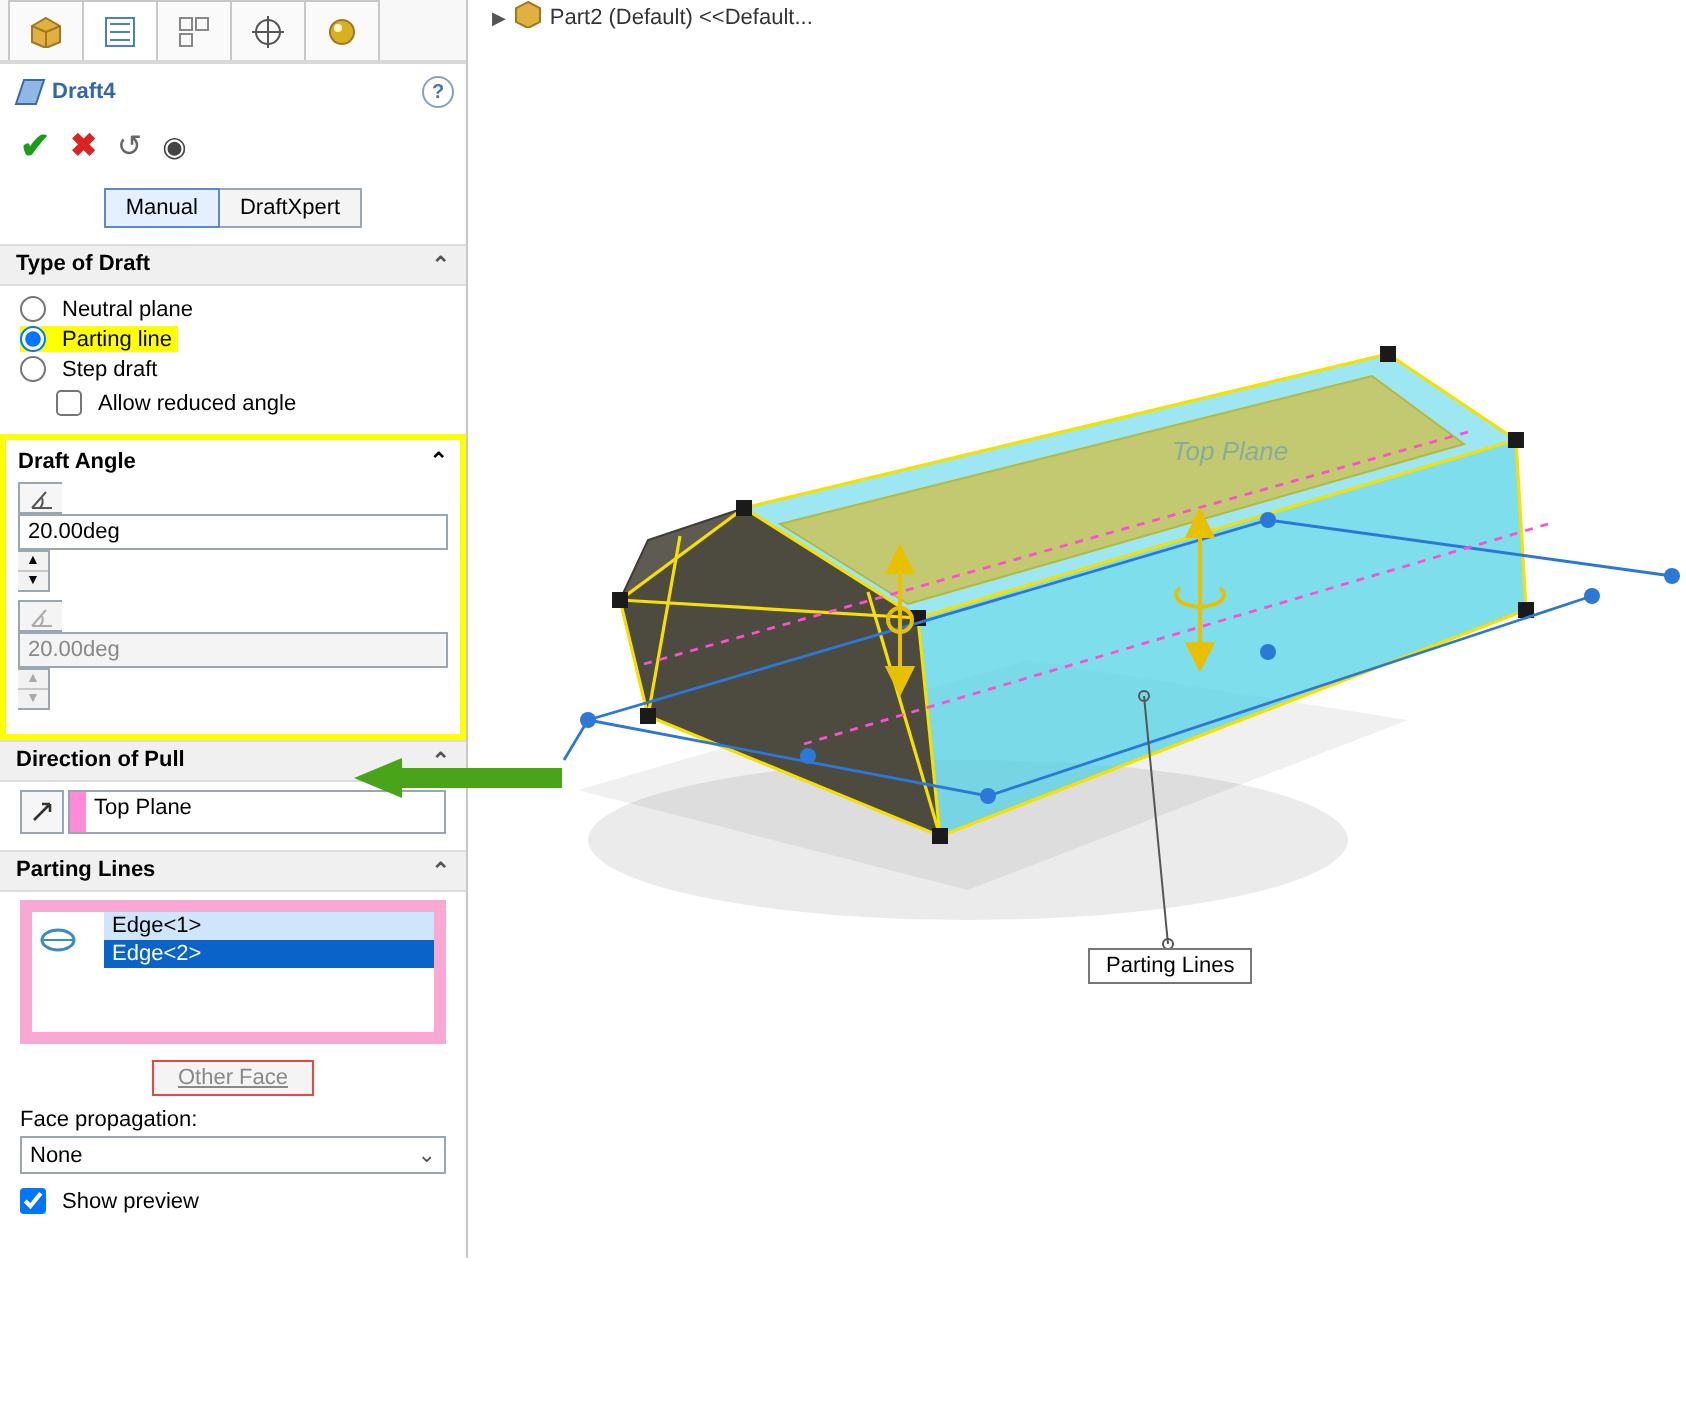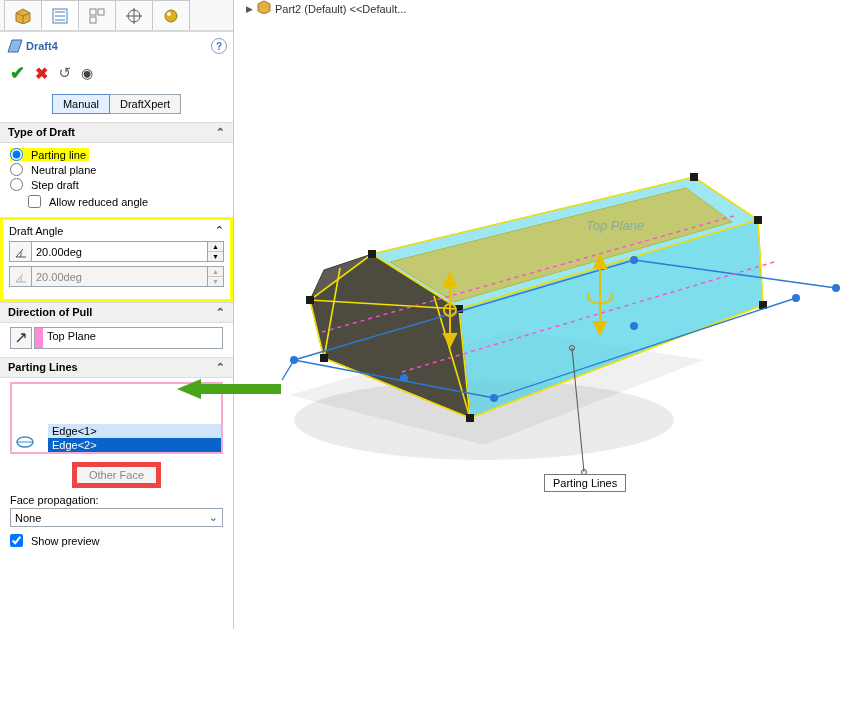--- a/index.html
+++ b/index.html
@@ -98,26 +98,27 @@
   .section-body { padding: 4px 10px 8px 10px; }
   .radio-row, .check-row { display: flex; align-items: center; gap: 4px; padding: 1px 0; }
   .radio-row input, .check-row input { margin: 0 4px 0 0; }
   .hl-yellow { background: #ffff00; padding: 0 3px 0 0; }
   .angle-box {
     border: 3px solid #ffff00;
     padding: 4px 6px 8px 6px;
     margin: 0;
     position: relative;
   }
-  .angle-hdr { font-weight: normal; margin-bottom: 4px; }
+  .angle-hdr { font-weight: bold; margin-bottom: 4px; }
   .lbl-sm { margin: 2px 0; }
   .spin-row {
     display: flex;
     align-items: stretch;
     margin: 2px 0 4px 0;
+    flex-direction: column;
   }
   .spin-icon {
     width: 22px;
     border: 1px solid #9aa6b2;
     border-right: none;
     display: flex;
     align-items: center;
     justify-content: center;
     background: #f6f6f6;
     font-size: 10px;
@@ -142,33 +143,33 @@
   .dop-icon {
     width:22px; height:22px; border:1px solid #9aa6b2; background:#f6f6f6;
     display:flex; align-items:center; justify-content:center;
   }
   .dop-input-wrap {
     flex:1; display:flex; align-items:stretch; border:1px solid #9aa6b2;
   }
   .dop-pink { width:8px; background:#ff8ad8; }
   .dop-text { flex:1; padding:2px 4px; }
   .pl-box {
-    display:flex; align-items:flex-end;
-    border:2px solid #f9a8d4;
+    display:flex; align-items:flex-start;
+    border:6px solid #f9a8d4;
     height:72px;
   }
   .pl-icon { width:26px; display:flex; align-items:flex-start; justify-content:center; padding-top:4px; }
   .pl-pink { width:10px; background:#ff8ad8; border-left:1px solid #9aa6b2; border-right:1px solid #9aa6b2;}
   .pl-list { flex:1; background:#cfe5fb; overflow:hidden; font-size:11px; }
   .pl-item { padding:1px 4px; }
   .pl-item.sel { background:#0a63c9; color:#fff; }
   .other-face {
     display:block; margin:8px auto 6px auto;
     font:inherit; padding:2px 12px;
-    border:5px solid #ef4444; background:#f4f4f4; color:#888;
+    border:1px solid #ef4444; background:#f4f4f4; color:#888;text-decoration:underline;
   }
   .fp-select {
     width:100%; font:inherit; padding:2px 4px;
     border:1px solid #9aa6b2; background:#fff;
     display:flex; align-items:center;
   }
   .fp-select .dd { margin-left:auto; color:#555; }
   
   .green-arrow {
     position:absolute;
@@ -263,28 +264,28 @@
     <button class="active">Manual</button>
     <button>DraftXpert</button>
   </div>
 
   <div class="section-hdr">
     <span>Type of Draft</span>
     <span class="chev">⌃</span>
   </div>
   <div class="section-body">
     <div class="radio-row">
+      <input type="radio" name="tod" style="">
+      <span>Neutral plane</span>
+    </div>
+    <div class="radio-row">
       <span class="hl-yellow" style="display:flex;align-items:center;gap:4px;">
         <input type="radio" name="tod" checked="" style="">
         <span>Parting line</span>
       </span>
-    </div>
-    <div class="radio-row">
-      <input type="radio" name="tod" style="">
-      <span>Neutral plane</span>
     </div>
     <div class="radio-row">
       <input type="radio" name="tod" style="">
       <span>Step draft</span>
     </div>
     <div class="check-row" style="padding-left:18px;margin-top:2px;">
       <input type="checkbox" style="">
       <span>Allow reduced angle</span>
     </div>
   </div>

